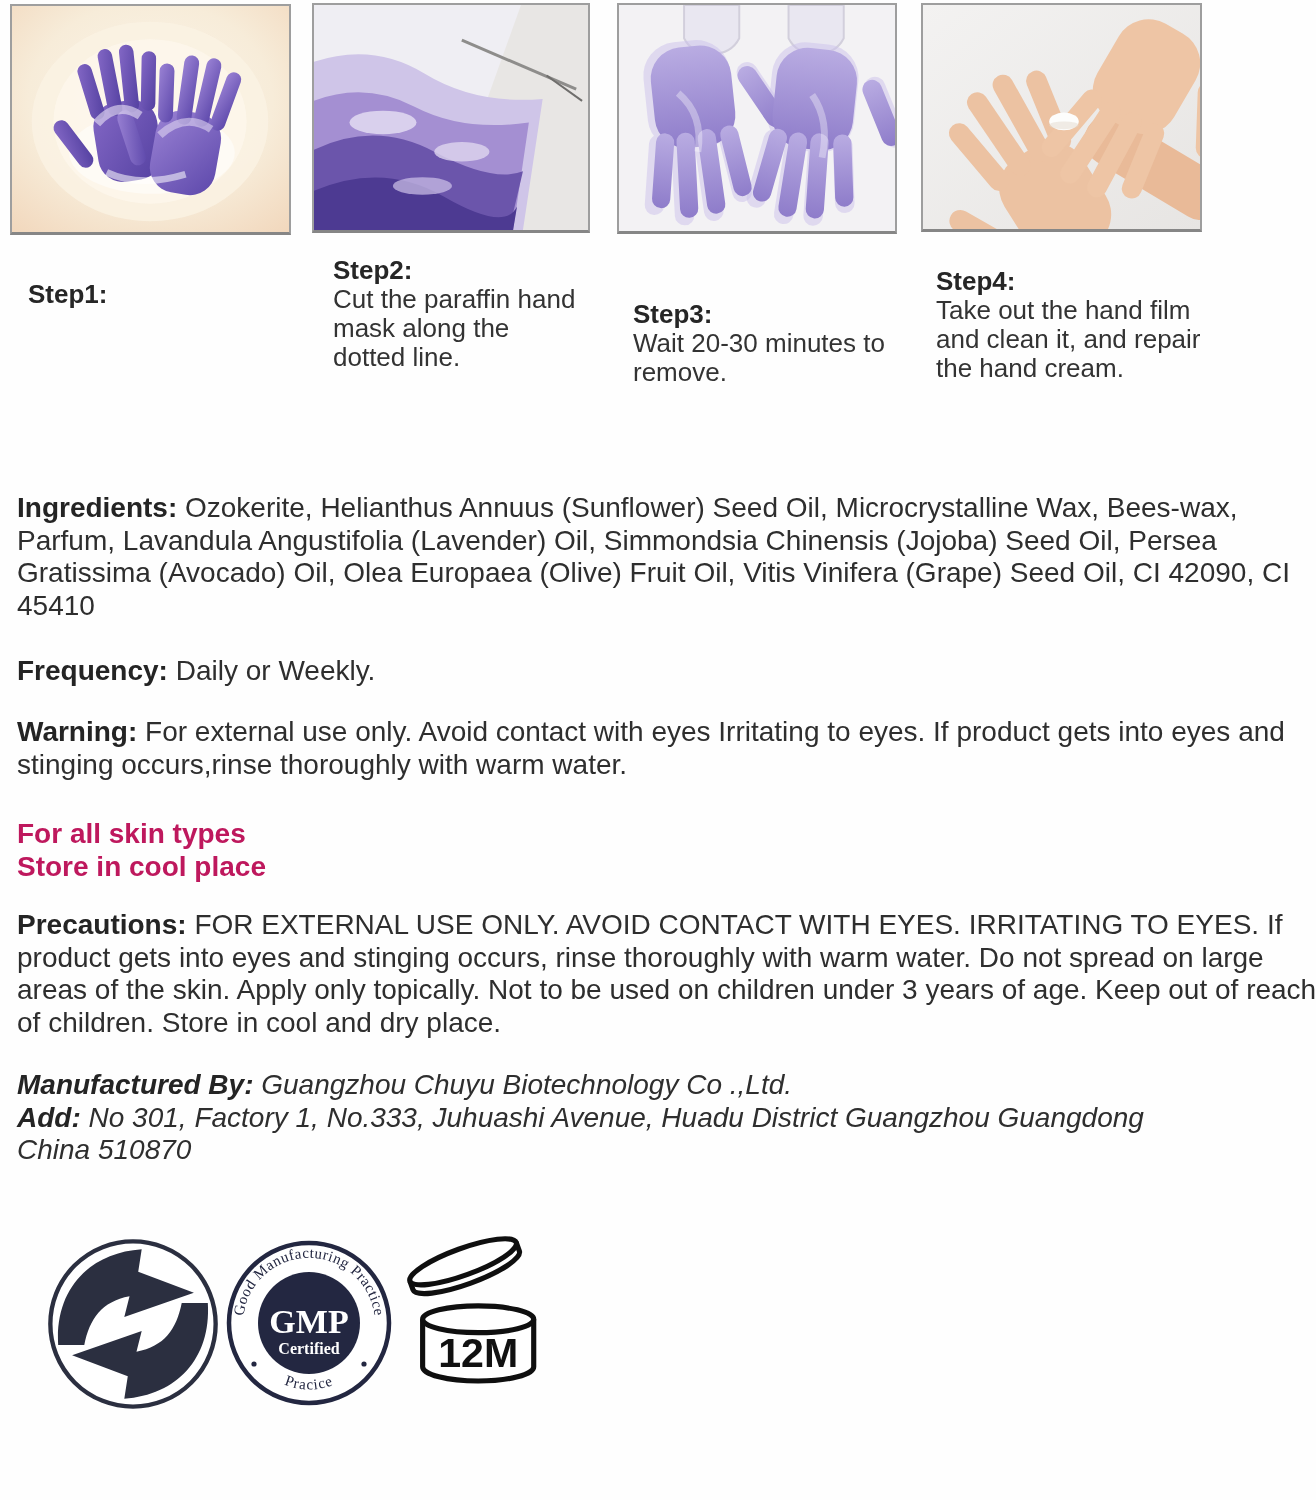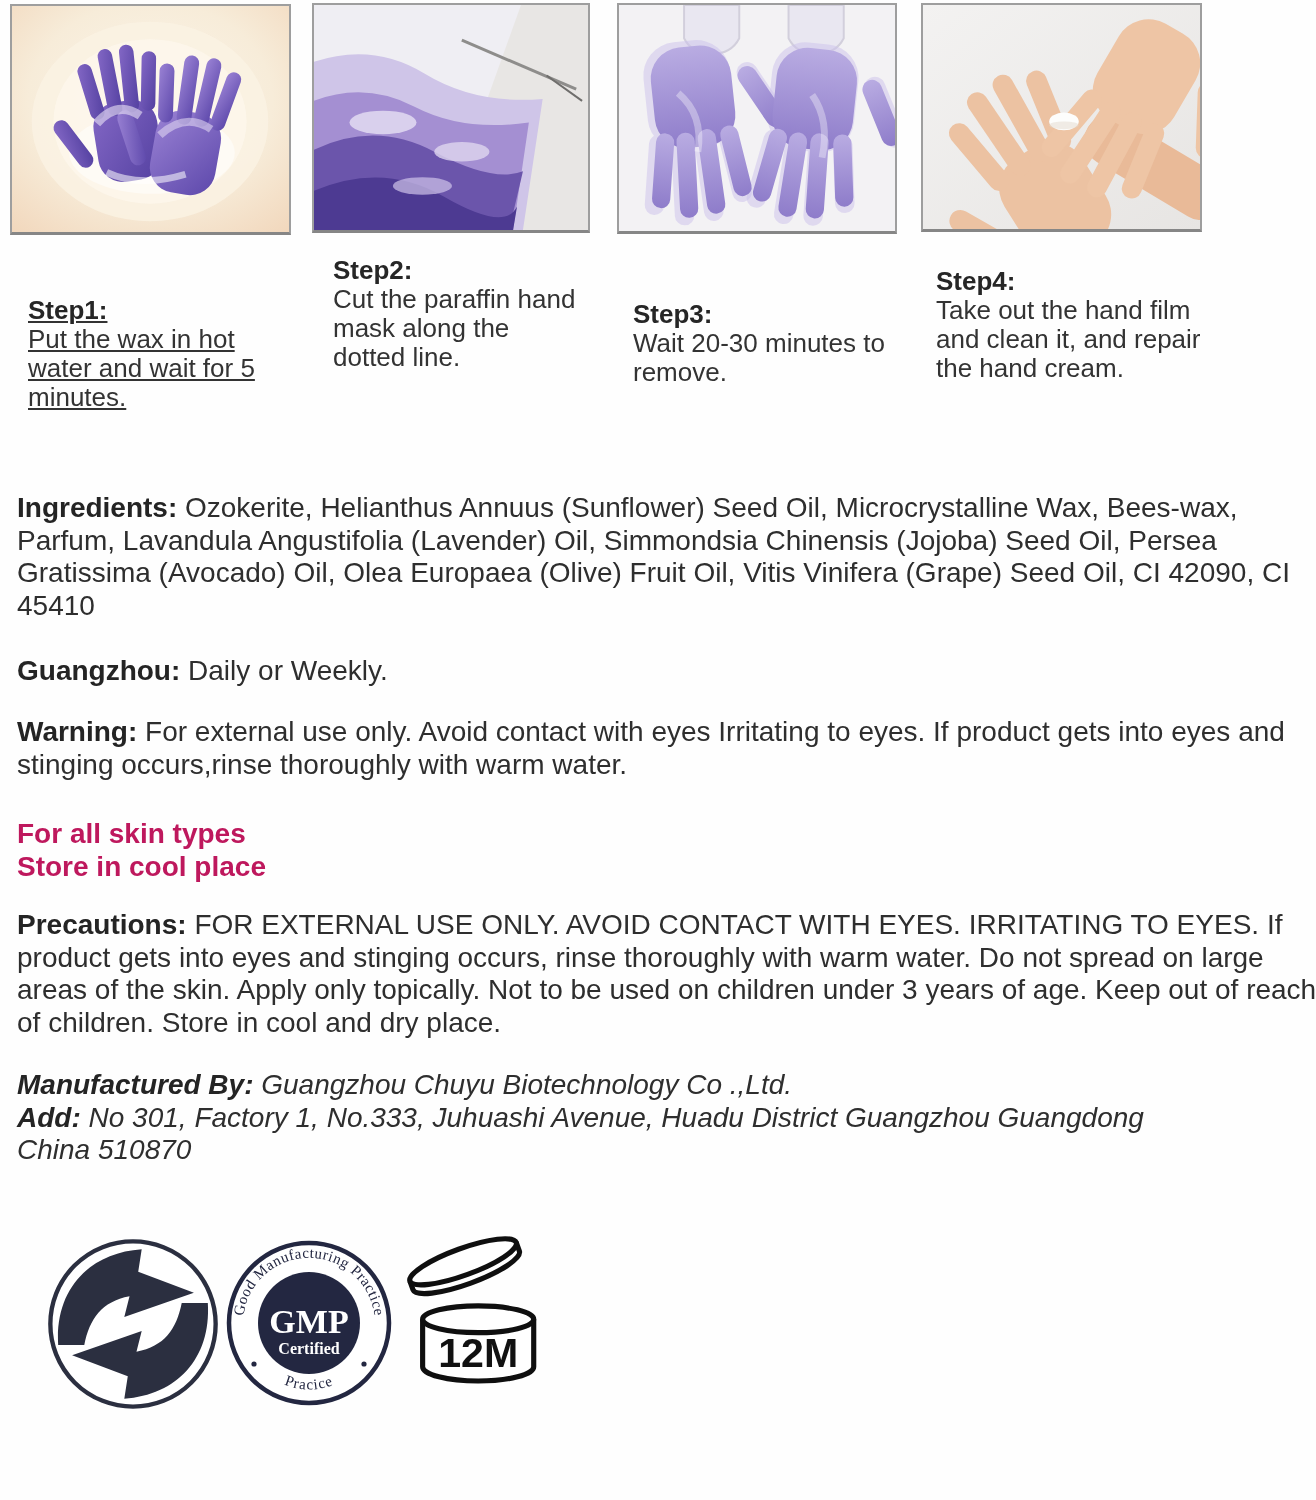--- a/index.html
+++ b/index.html
@@ -10,21 +10,21 @@
   
   .photo{position:absolute;margin:0;box-sizing:border-box;border:2px solid #9e9e9e;border-bottom:3px solid #868686;background:#fff;}
   .photo svg{display:block;width:100%;height:100%;}
   #photo1{left:10px;top:4px;width:281px;height:231px;}
   #photo2{left:312px;top:3px;width:278px;height:230px;}
   #photo3{left:617px;top:3px;width:280px;height:231px;}
   #photo4{left:921px;top:3px;width:281px;height:229px;}
   
   .step{position:absolute;font-size:26px;line-height:29px;color:#333;}
   .step-title{font-weight:700;color:#262626;}
-  #step1{left:28px;top:296px;width:258px;text-decoration:underline;}
+  #step1{left:28px;top:280px;width:258px;}
   #step2{left:333px;top:256px;width:250px;}
   #step3{left:633px;top:300px;width:266px;}
   #step4{left:936px;top:267px;width:278px;}
   
   .para{position:absolute;left:17px;width:1305px;margin:0;font-size:28px;line-height:32.5px;color:#2e2e2e;}
   .para b{color:#242424;}
   #ingredients{top:492px;}
   #frequency{top:655px;}
   #warning{top:716px;}
   #skintypes{top:817px;font-weight:700;color:#be185d;line-height:33px;}
@@ -127,38 +127,37 @@
       <rect x="150" y="120" width="52" height="160" rx="26" transform="rotate(-59 176 130)" fill="#e9ba98"></rect>
       <use href="#hand" fill="#ecc2a2" transform="translate(36,66) scale(1.5) rotate(-32 46 70)"></use>
       <use href="#hand" fill="#eec5a5" transform="translate(148,10) scale(1.45) rotate(210 46 70)"></use>
       <ellipse cx="143" cy="119" rx="15" ry="9" fill="#fdfdfc"></ellipse>
       <ellipse cx="143" cy="123" rx="15" ry="4" fill="#e4d9cd" opacity="0.5"></ellipse>
     </svg>
   </figure>
 
   <div class="step" id="step1">
     <div class="step-title">Step1:</div>
-    <div class="step-text">Put the wax in hot water and wait for 5 minutes.</div>
   </div>
   <div class="step" id="step2">
     <div class="step-title">Step2:</div>
     <div class="step-text">Cut the paraffin hand mask along the dotted line.</div>
   </div>
   <div class="step" id="step3">
     <div class="step-title">Step3:</div>
     <div class="step-text">Wait 20-30 minutes to remove.</div>
   </div>
   <div class="step" id="step4">
     <div class="step-title">Step4:</div>
     <div class="step-text">Take out the hand film and clean it, and repair the hand cream.</div>
   </div>
 
   <p class="para" id="ingredients"><b>Ingredients:</b><span> Ozokerite, Helianthus Annuus (Sunflower) Seed Oil, Microcrystalline Wax, Bees-wax, Parfum, Lavandula Angustifolia (Lavender) Oil, Simmondsia Chinensis (Jojoba) Seed Oil, Persea Gratissima (Avocado) Oil, Olea Europaea (Olive) Fruit Oil, Vitis Vinifera (Grape) Seed Oil, CI 42090, CI 45410</span></p>
 
-  <p class="para" id="frequency"><b>Guangzhou:</b><span> Daily or Weekly.</span></p>
+  <p class="para" id="frequency"><b>Frequency:</b><span> Daily or Weekly.</span></p>
 
   <p class="para" id="warning"><b>Warning:</b><span> For external use only. Avoid contact with eyes Irritating to eyes. If product gets into eyes and stinging occurs,rinse thoroughly with warm water.</span></p>
 
   <div class="para" id="skintypes">
     <div>For all skin types</div>
     <div>Store in cool place</div>
   </div>
 
   <p class="para" id="precautions"><b>Precautions:</b><span> FOR EXTERNAL USE ONLY. AVOID CONTACT WITH EYES. IRRITATING TO EYES. If product gets into eyes and stinging occurs, rinse thoroughly with warm water. Do not spread on large areas of the skin. Apply only topically. Not to be used on children under 3 years of age. Keep out of reach of children. Store in cool and dry place.</span></p>
 

